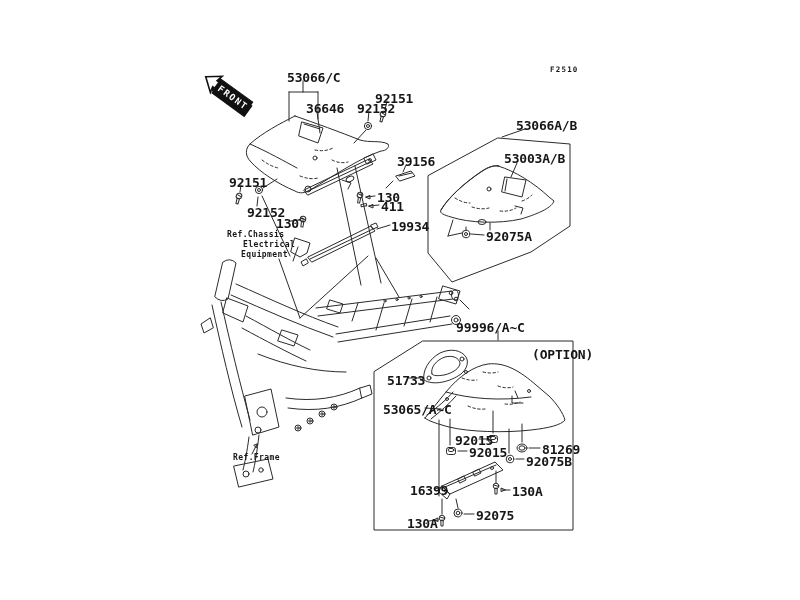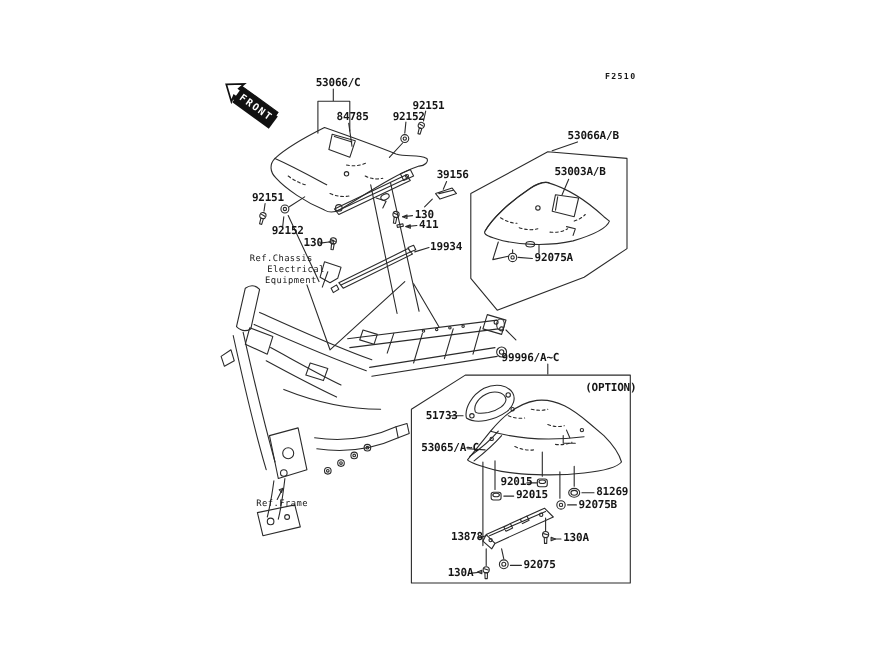--- a/index.html
+++ b/index.html
@@ -1,24 +1,24 @@
 <!DOCTYPE html>
 <html><head>
 <meta charset="utf-8">
 <style>
   html,body{margin:0;padding:0;background:#ffffff;}
   .canvas{position:relative;width:800px;height:600px;background:#ffffff;overflow:hidden;
           font-family:"DejaVu Sans Mono","Liberation Mono",monospace;}
   svg{position:absolute;left:0;top:0;}
   .art path,.art line,.art circle,.art ellipse,.art polyline,.art rect{
       fill:none;stroke:#2b2b2b;stroke-width:1;stroke-linecap:round;stroke-linejoin:round;}
-  .callout{position:absolute;font-weight:bold;font-size:10px;letter-spacing:-0.2px;
+  .callout{position:absolute;font-weight:bold;font-size:13px;letter-spacing:-0.2px;
            color:#161616;white-space:nowrap;line-height:1;}
   .figcode{position:absolute;font-weight:bold;font-size:7.5px;letter-spacing:1.2px;color:#161616;}
-  .reflabel{position:absolute;font-weight:normal;font-size:8px;letter-spacing:0.4px;color:#161616;
+  .reflabel{position:absolute;font-weight:bold;font-size:8px;letter-spacing:0.4px;color:#161616;
             white-space:nowrap;line-height:1;}
   .badge{position:absolute;left:203px;top:62px;width:70px;height:62px;}
 </style>
 </head>
 <body>
 
 <div class="canvas">
 
   <svg class="art" width="800" height="600" viewBox="0 0 800 600">
 
@@ -241,42 +241,42 @@
         <rect x="13" y="13" width="41" height="14" fill="#111" stroke="#111"></rect>
         <path d="M1,20 L14,10 L12.5,16.5 L15,16.5 L15,24 L12.5,24 L14,30 Z" fill="#fff" stroke="#111" stroke-width="1.6"></path>
         <text x="18" y="24" font-size="9" font-weight="bold" fill="#fff" font-family="DejaVu Sans Mono, monospace" letter-spacing="1.5">FRONT</text>
       </g>
     </svg>
   </div>
 
   <div class="figcode" style="left:550px;top:65px">F2510</div>
 
   <div class="callout" style="left:287px;top:71px">53066/C</div>
-  <div class="callout" style="left:306px;top:102px">84785</div>
+  <div class="callout" style="left:306px;top:102px">36646</div>
   <div class="callout" style="left:375px;top:92px">92151</div>
   <div class="callout" style="left:357px;top:102px">92152</div>
   <div class="callout" style="left:397px;top:155px">39156</div>
   <div class="callout" style="left:229px;top:176px">92151</div>
   <div class="callout" style="left:247px;top:206px">92152</div>
   <div class="callout" style="left:276px;top:217px">130</div>
   <div class="callout" style="left:377px;top:191px">130</div>
   <div class="callout" style="left:381px;top:200px">411</div>
   <div class="callout" style="left:391px;top:220px">19934</div>
   <div class="callout" style="left:516px;top:119px">53066A/B</div>
   <div class="callout" style="left:504px;top:152px">53003A/B</div>
   <div class="callout" style="left:486px;top:230px">92075A</div>
   <div class="callout" style="left:456px;top:321px">99996/A~C</div>
   <div class="callout" style="left:532px;top:348px">(OPTION)</div>
   <div class="callout" style="left:387px;top:374px">51733</div>
   <div class="callout" style="left:383px;top:403px">53065/A~C</div>
   <div class="callout" style="left:455px;top:434px">92015</div>
   <div class="callout" style="left:469px;top:446px">92015</div>
   <div class="callout" style="left:542px;top:443px">81269</div>
   <div class="callout" style="left:526px;top:455px">92075B</div>
-  <div class="callout" style="left:410px;top:484px">13878</div>
+  <div class="callout" style="left:410px;top:484px">16399</div>
   <div class="callout" style="left:512px;top:485px">130A</div>
   <div class="callout" style="left:476px;top:509px">92075</div>
   <div class="callout" style="left:407px;top:517px">130A</div>
 
   <div class="reflabel" style="left:227px;top:231px">Ref.Chassis</div>
   <div class="reflabel" style="left:243px;top:241px">Electrical</div>
   <div class="reflabel" style="left:241px;top:251px">Equipment</div>
   <div class="reflabel" style="left:233px;top:454px">Ref.Frame</div>
 
 </div>

